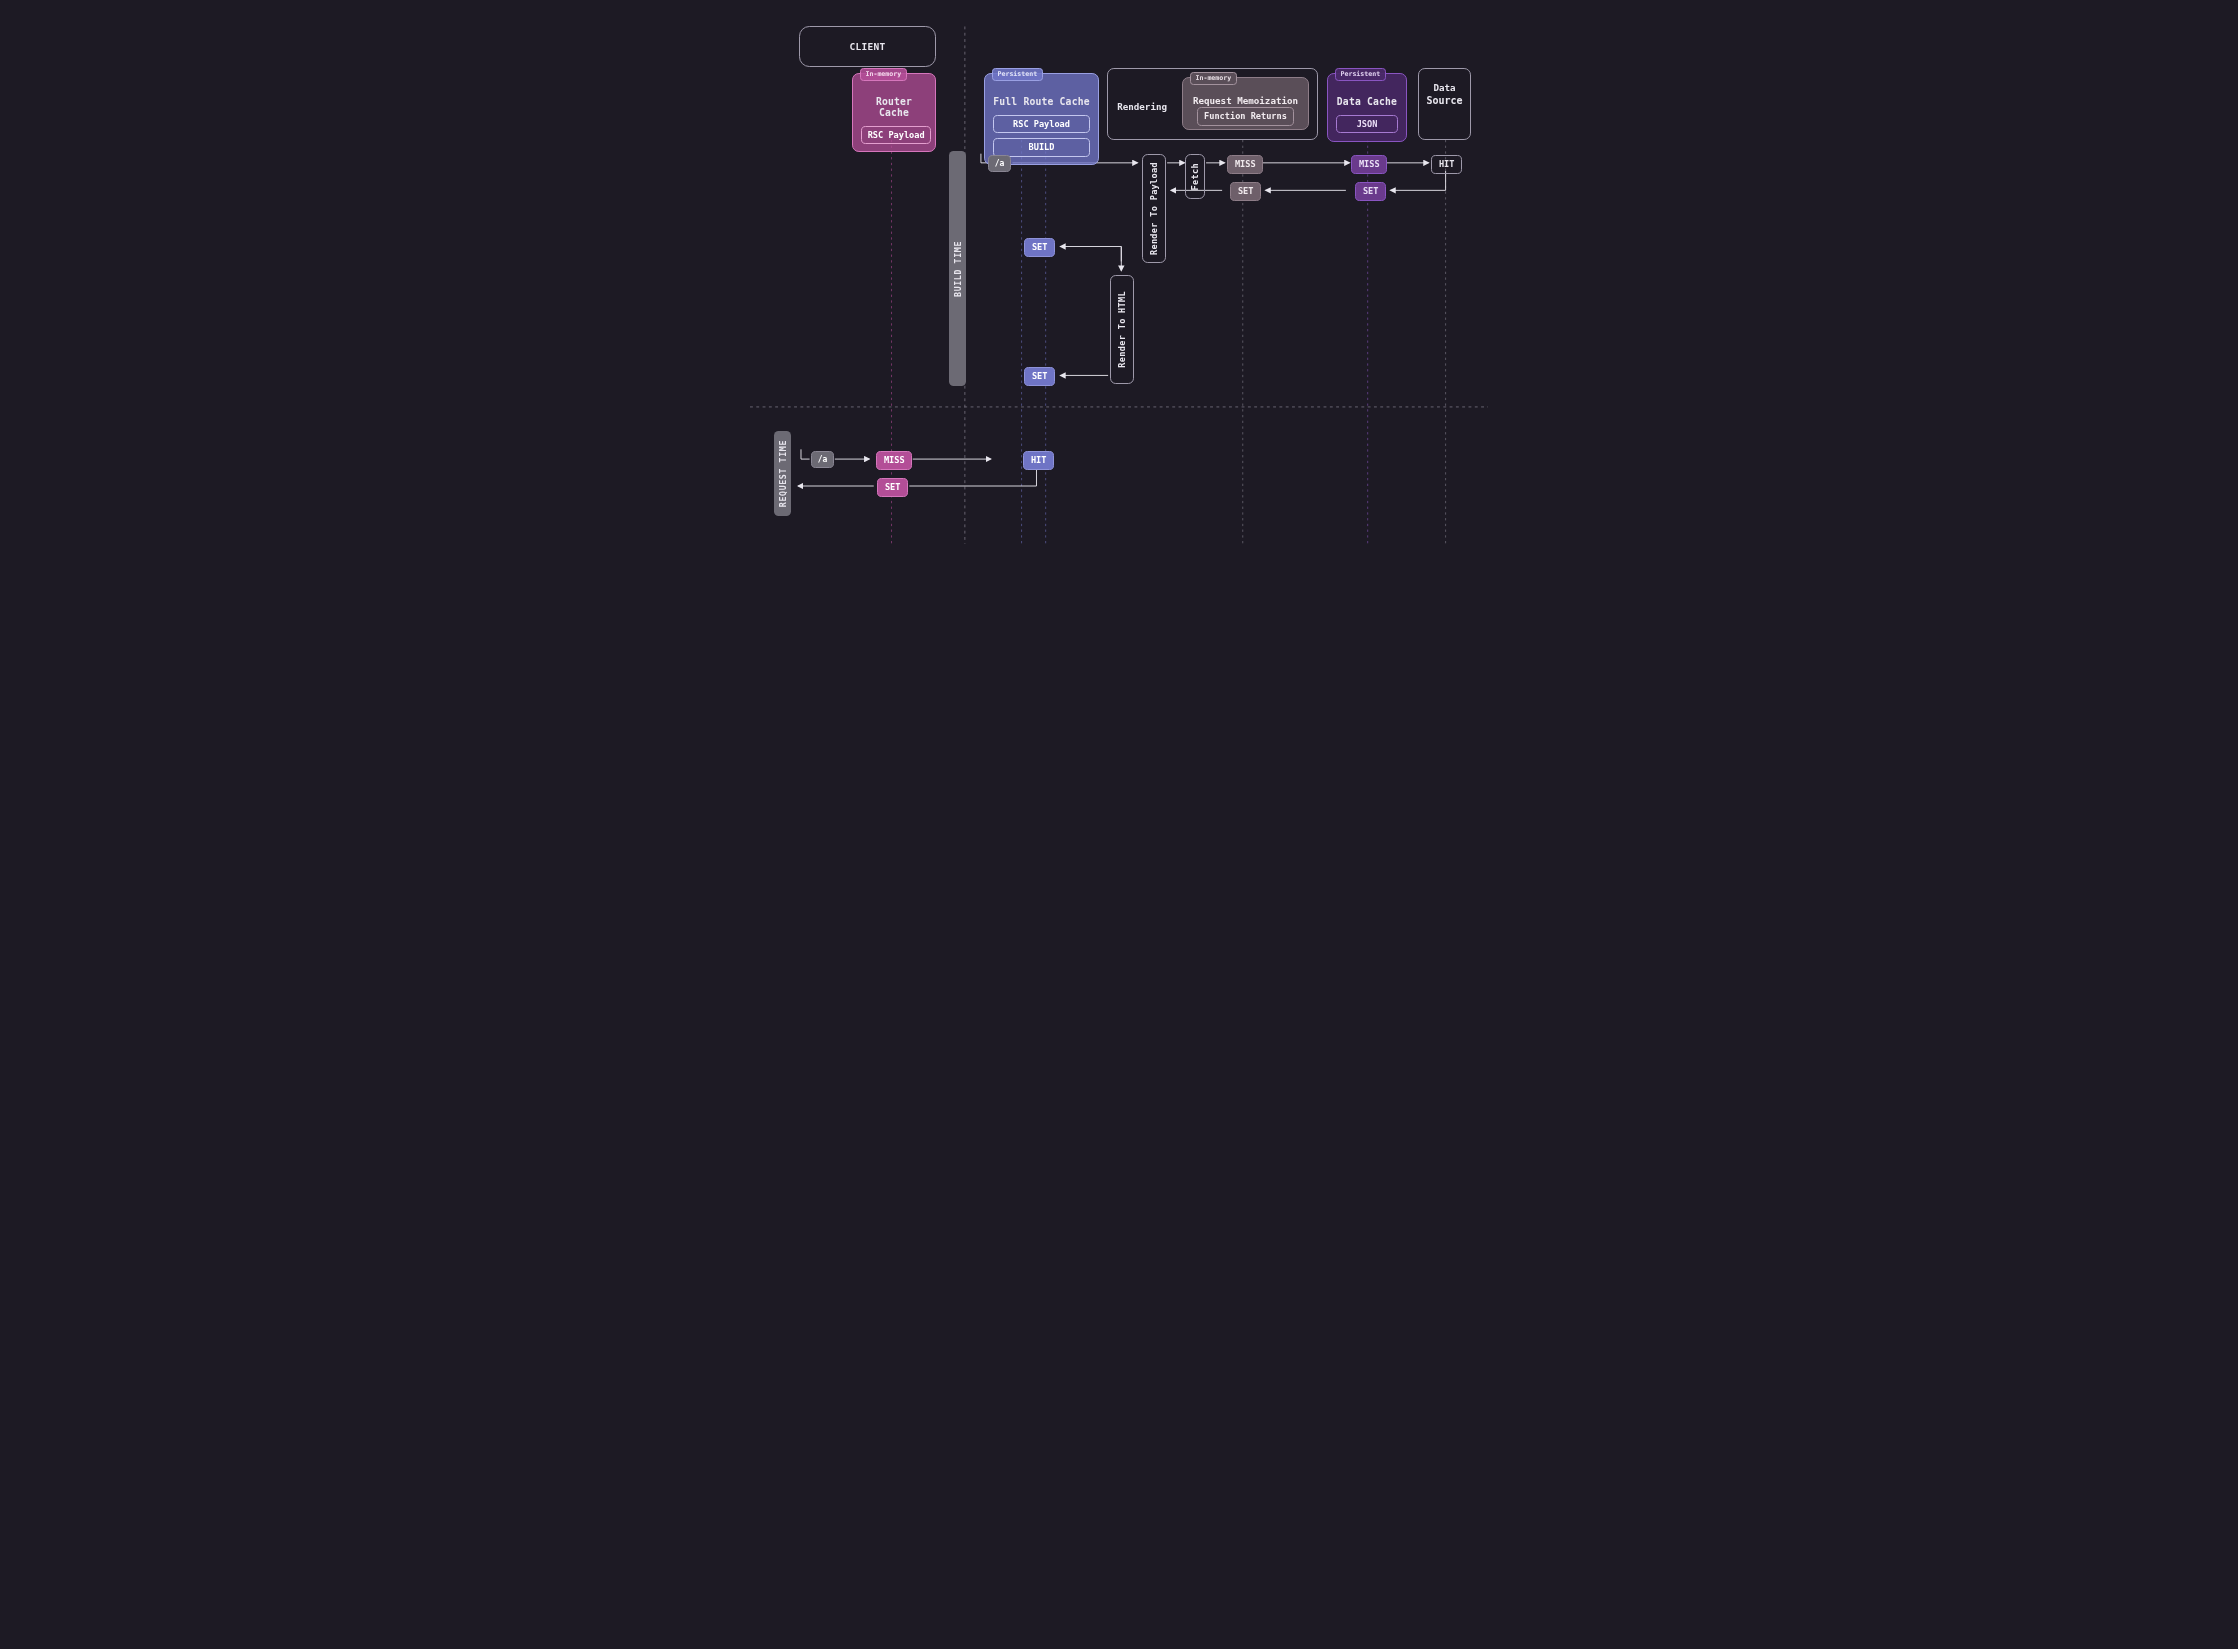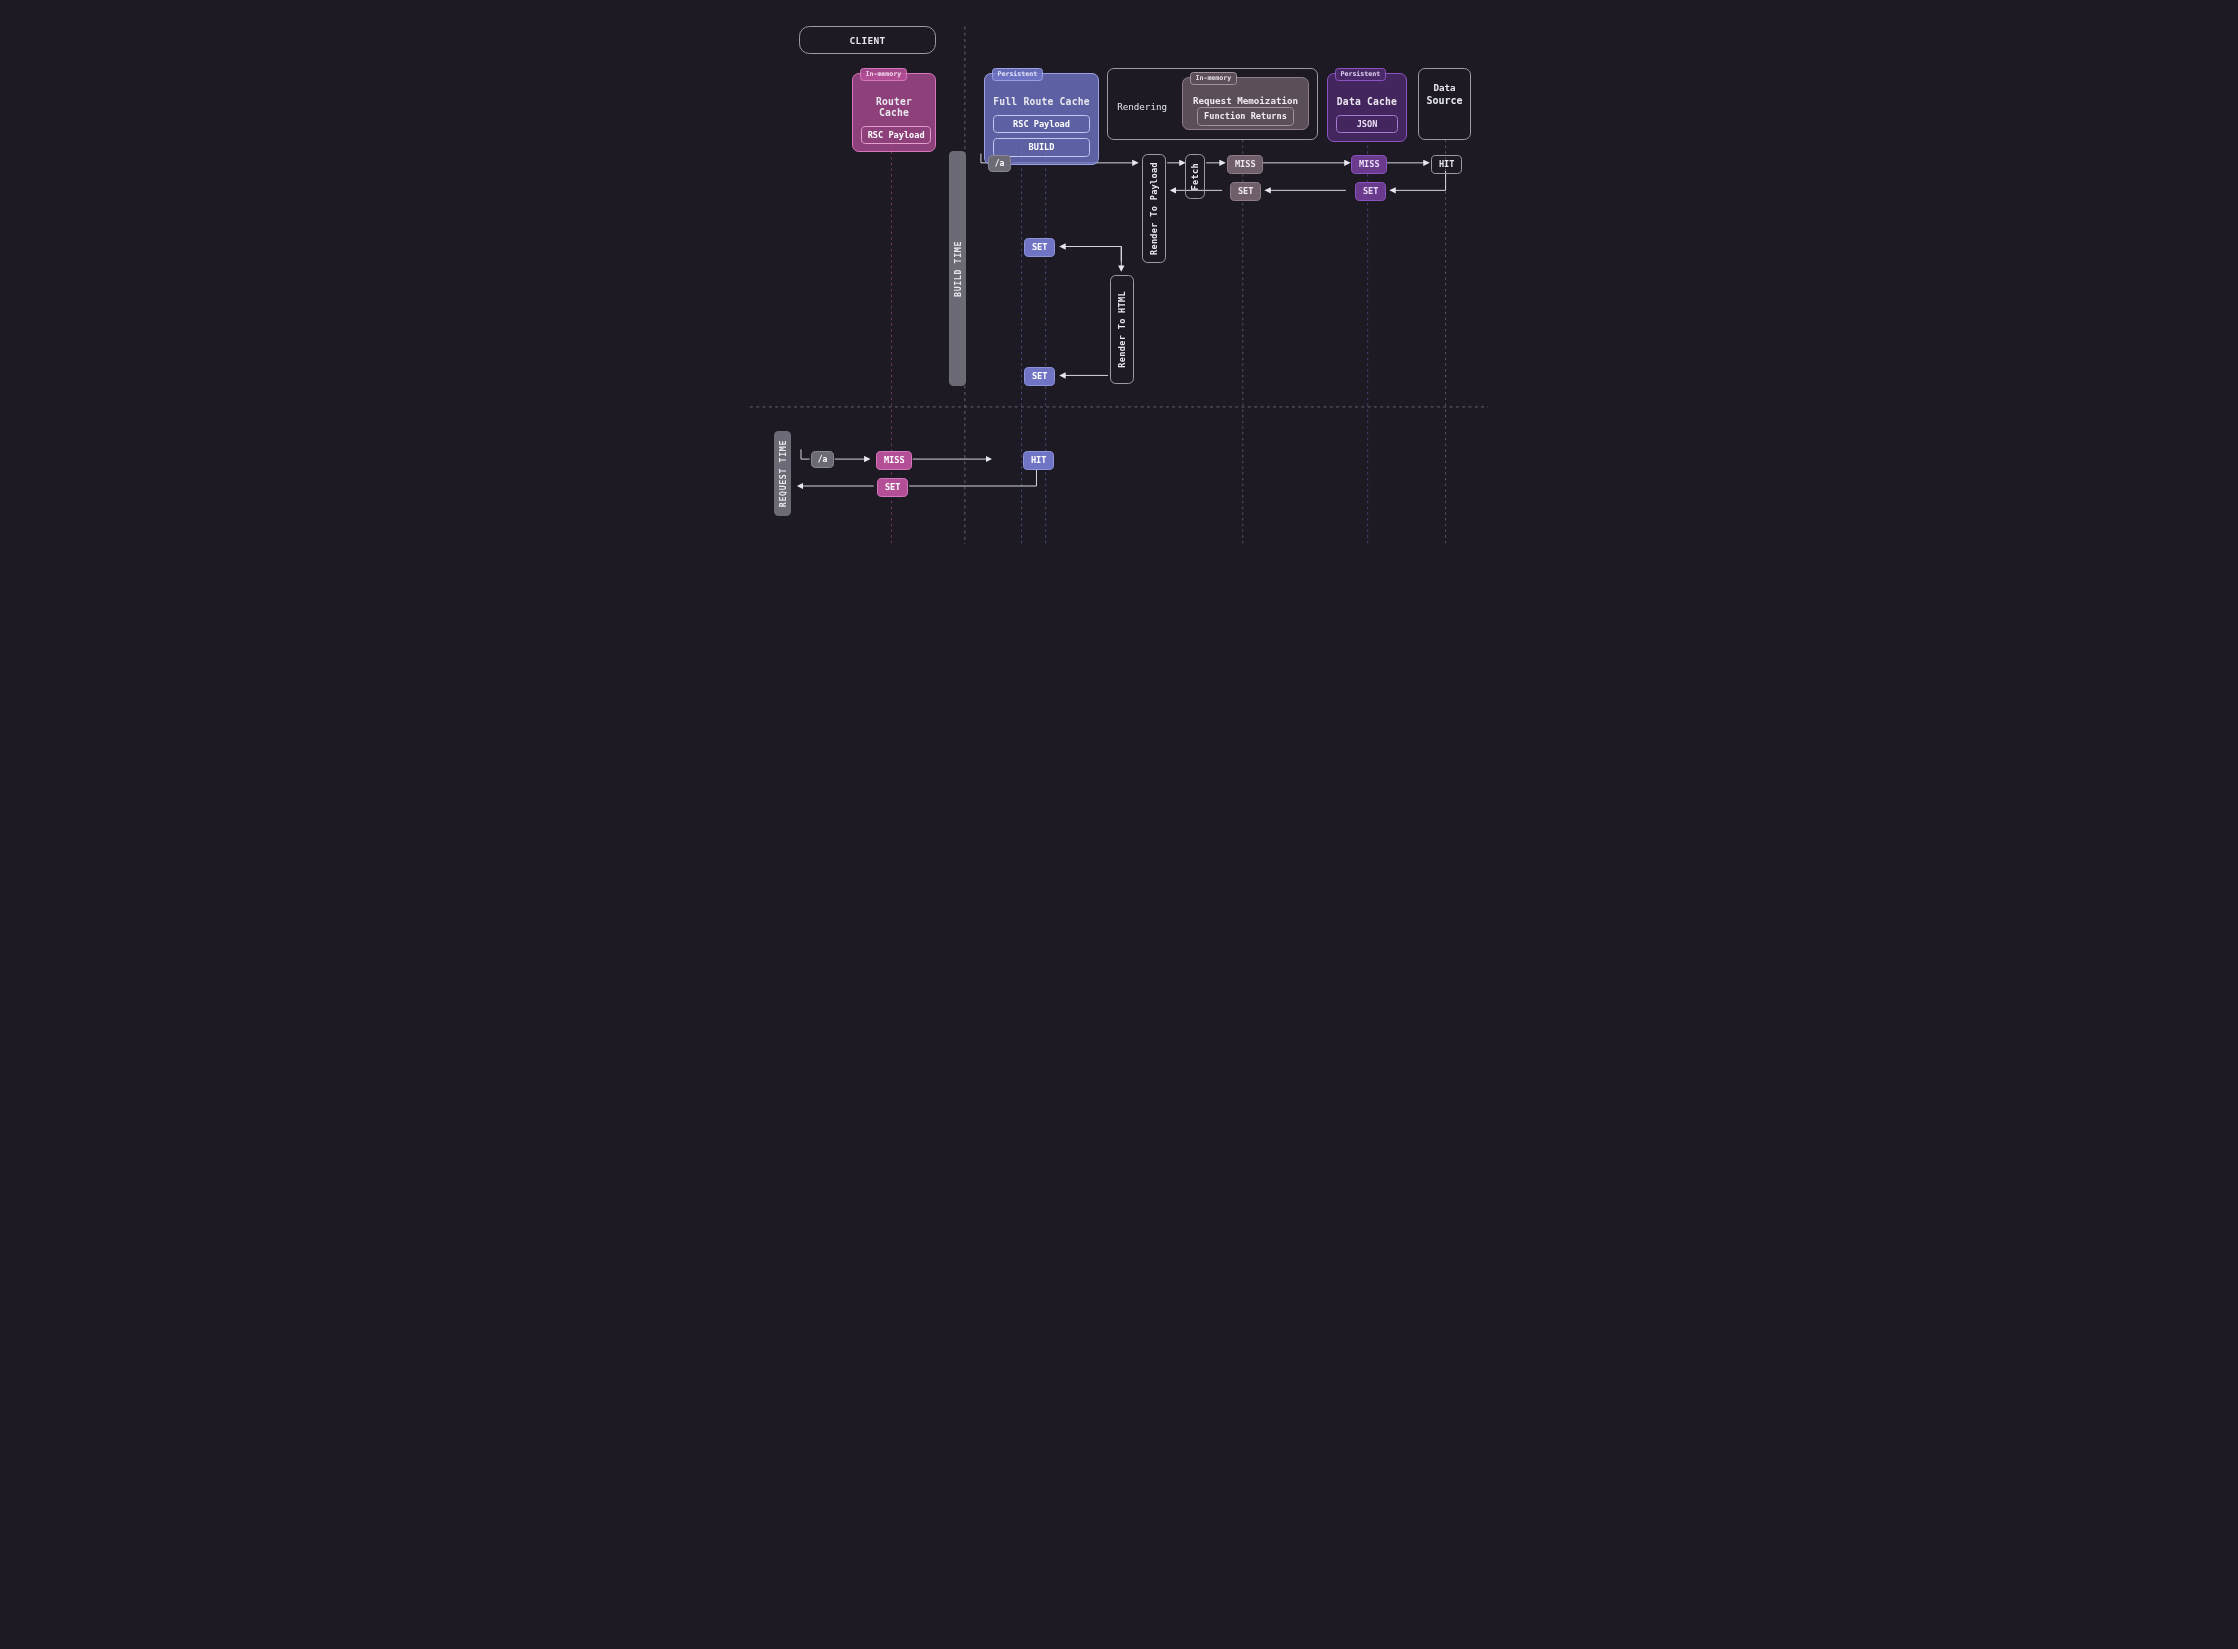--- a/index.html
+++ b/index.html
@@ -77,21 +77,21 @@
   }
 
   
   .thin-box{
     position:absolute;
     border:0.9px solid var(--line);
     border-radius:6.9px;
     background:transparent;
   }
   .thin-box .label{
-    position:absolute;font-size:9.2px;font-weight:400;color:var(--fg);
+    position:absolute;font-size:9.2px;font-weight:700;color:var(--fg);
   }
 
   
   .phase{
     position:absolute;
     background:var(--grey-fill);
     border-radius:4.6px;
     display:flex;align-items:center;justify-content:center;
   }
   .phase span{
@@ -200,21 +200,21 @@
     <g stroke="#e8e6ee" stroke-width="1.6" fill="none">
       <path d="M89,784 L89,801 L104,801"></path>
       <line x1="148" y1="801" x2="208" y2="801" marker-end="url(#ah)"></line>
       <line x1="284" y1="801" x2="420" y2="801" marker-end="url(#ah)"></line>
 
       <path d="M500,816 L500,848 L278,848"></path>
       <line x1="216" y1="848" x2="84" y2="848" marker-end="url(#ah)"></line>
     </g>
   </svg>
 
-  <div class="region" style="left:49px;top:26px;width:137px;height:28px;">
+  <div class="region" style="left:49px;top:26px;width:137px;height:41px;">
     <span>CLIENT</span>
   </div>
 
   <div class="card" style="left:102px;top:73px;width:84px;border-color:#d676bc;background:rgba(179,78,151,.75);">
     <div class="storage-tag" style="border-color:#d676bc;color:#f3d9ec;background:rgba(179,78,151,.9);">In-memory</div>
     <div class="title">Router Cache</div>
     <div class="chips">
       <span class="chip" style="border-color:#e49fcf;color:#fff;">RSC Payload</span>
     </div>
   </div>

